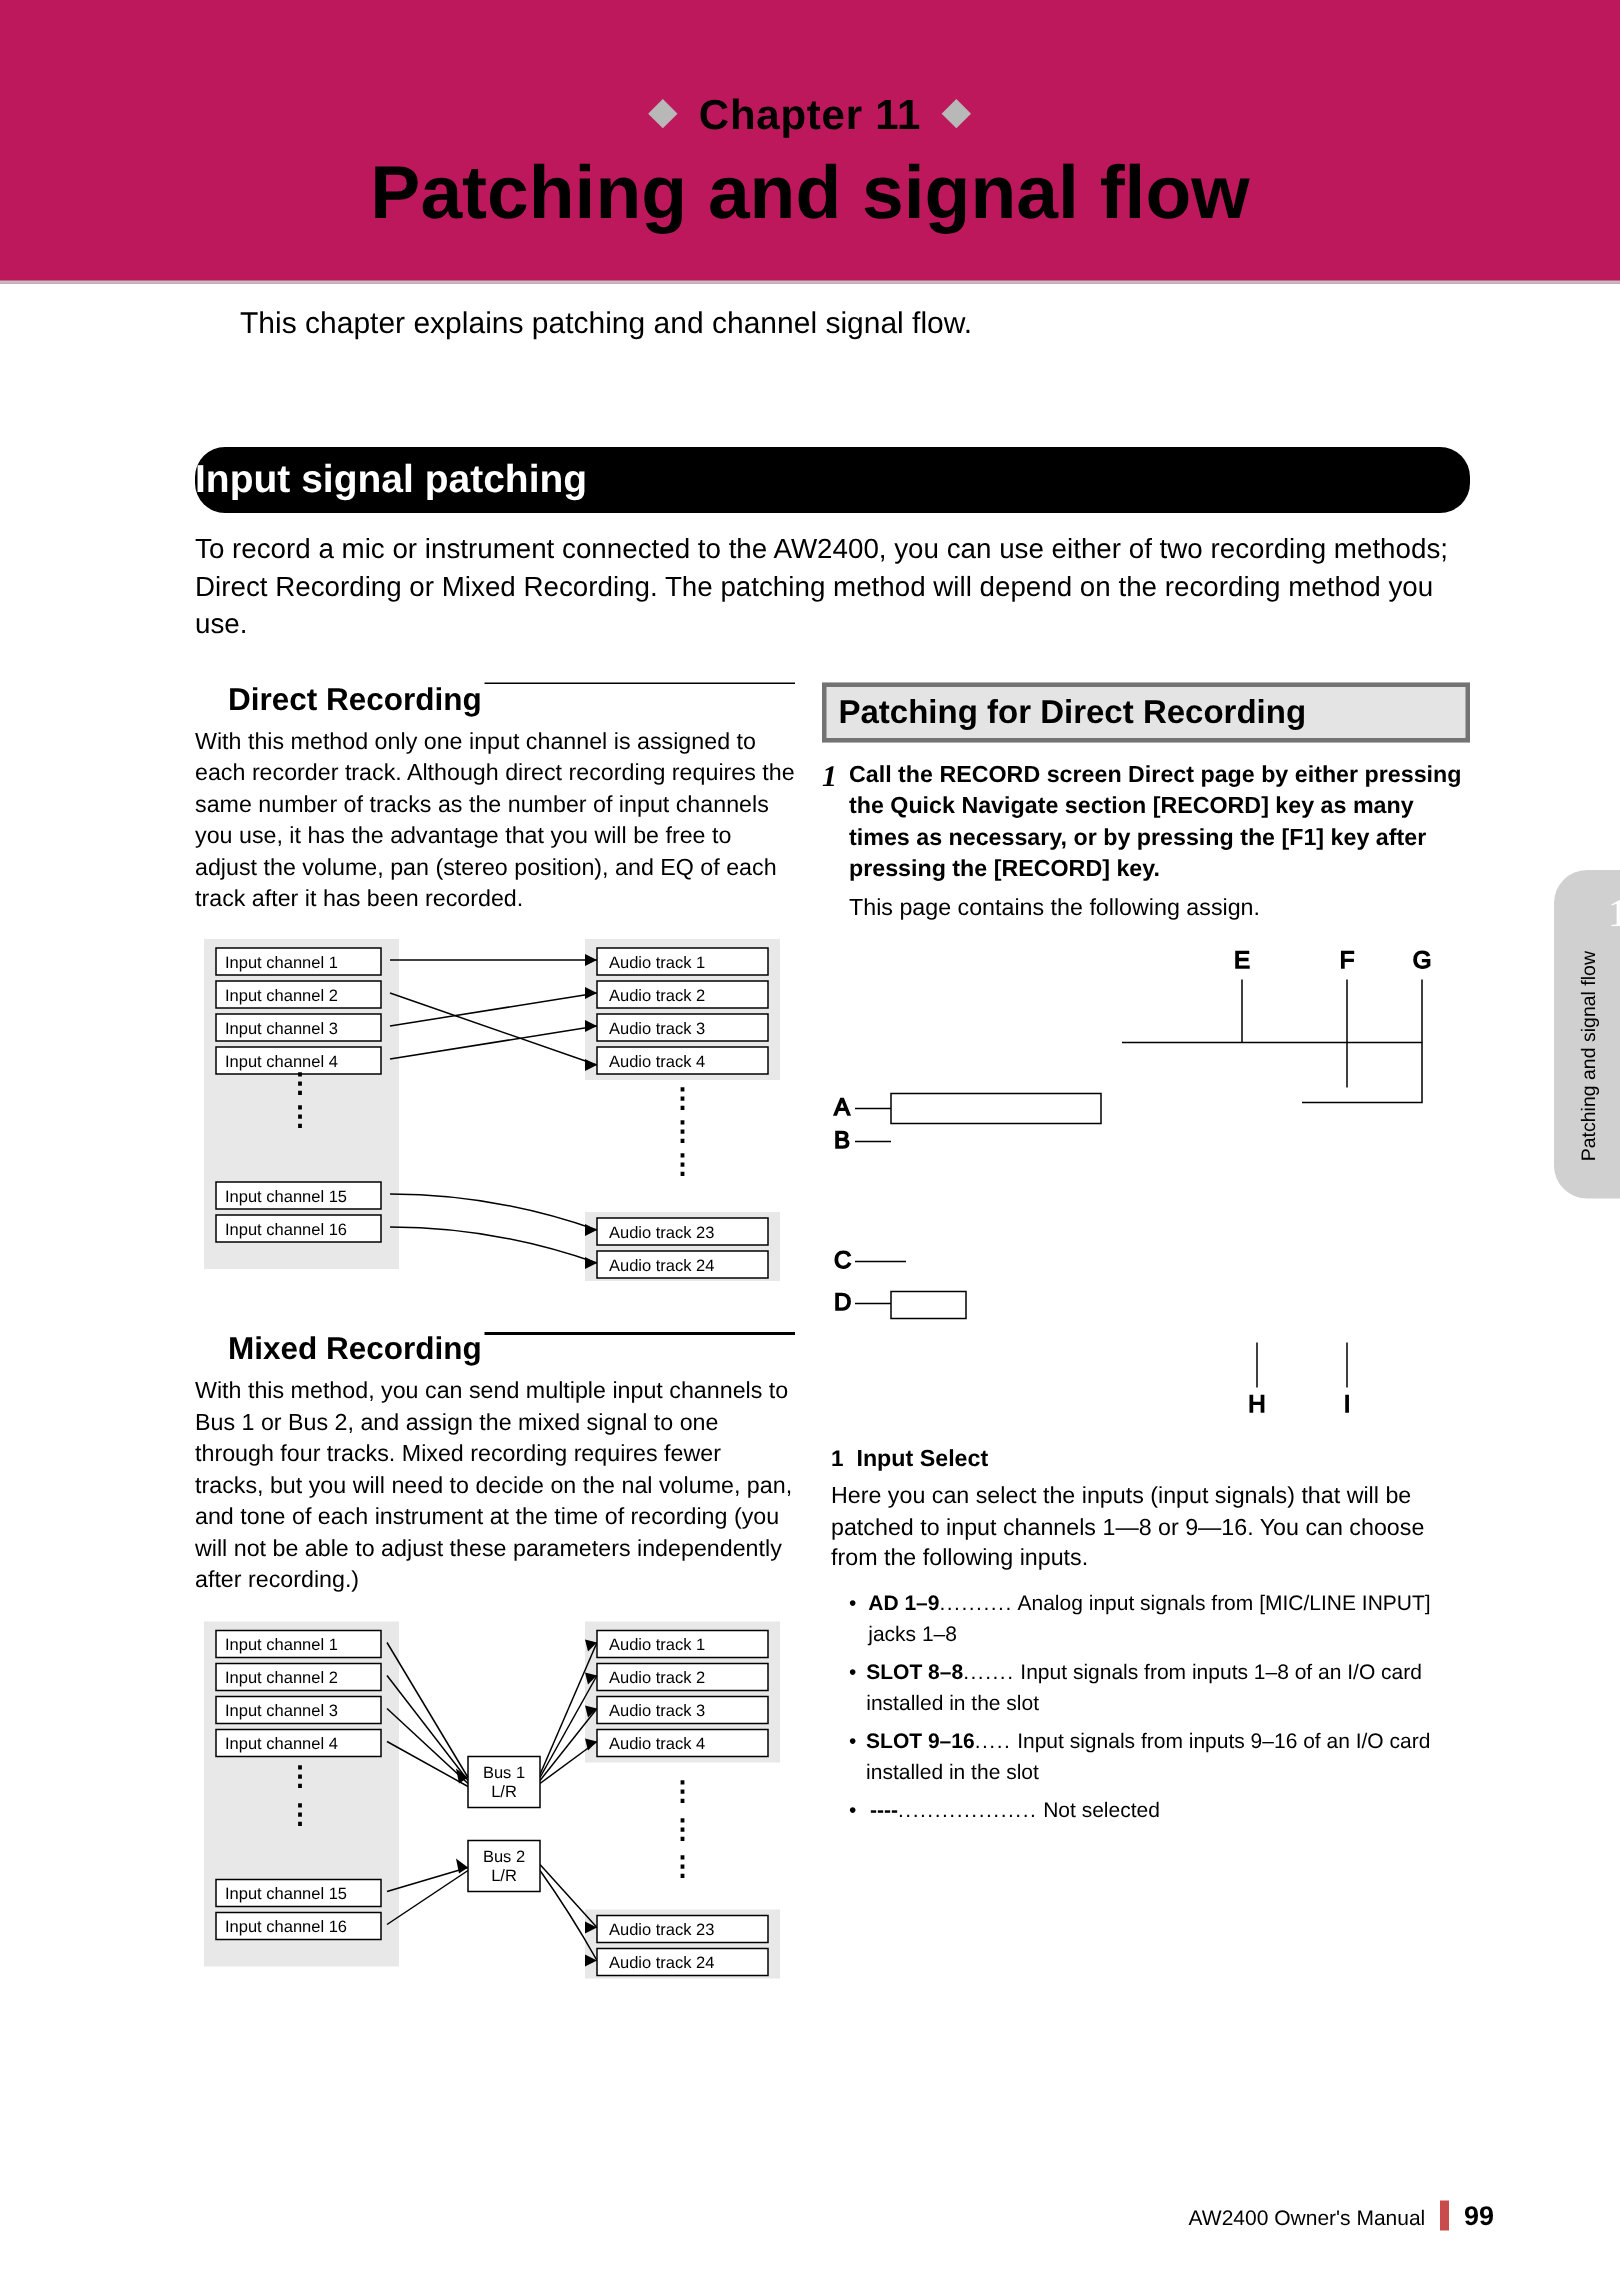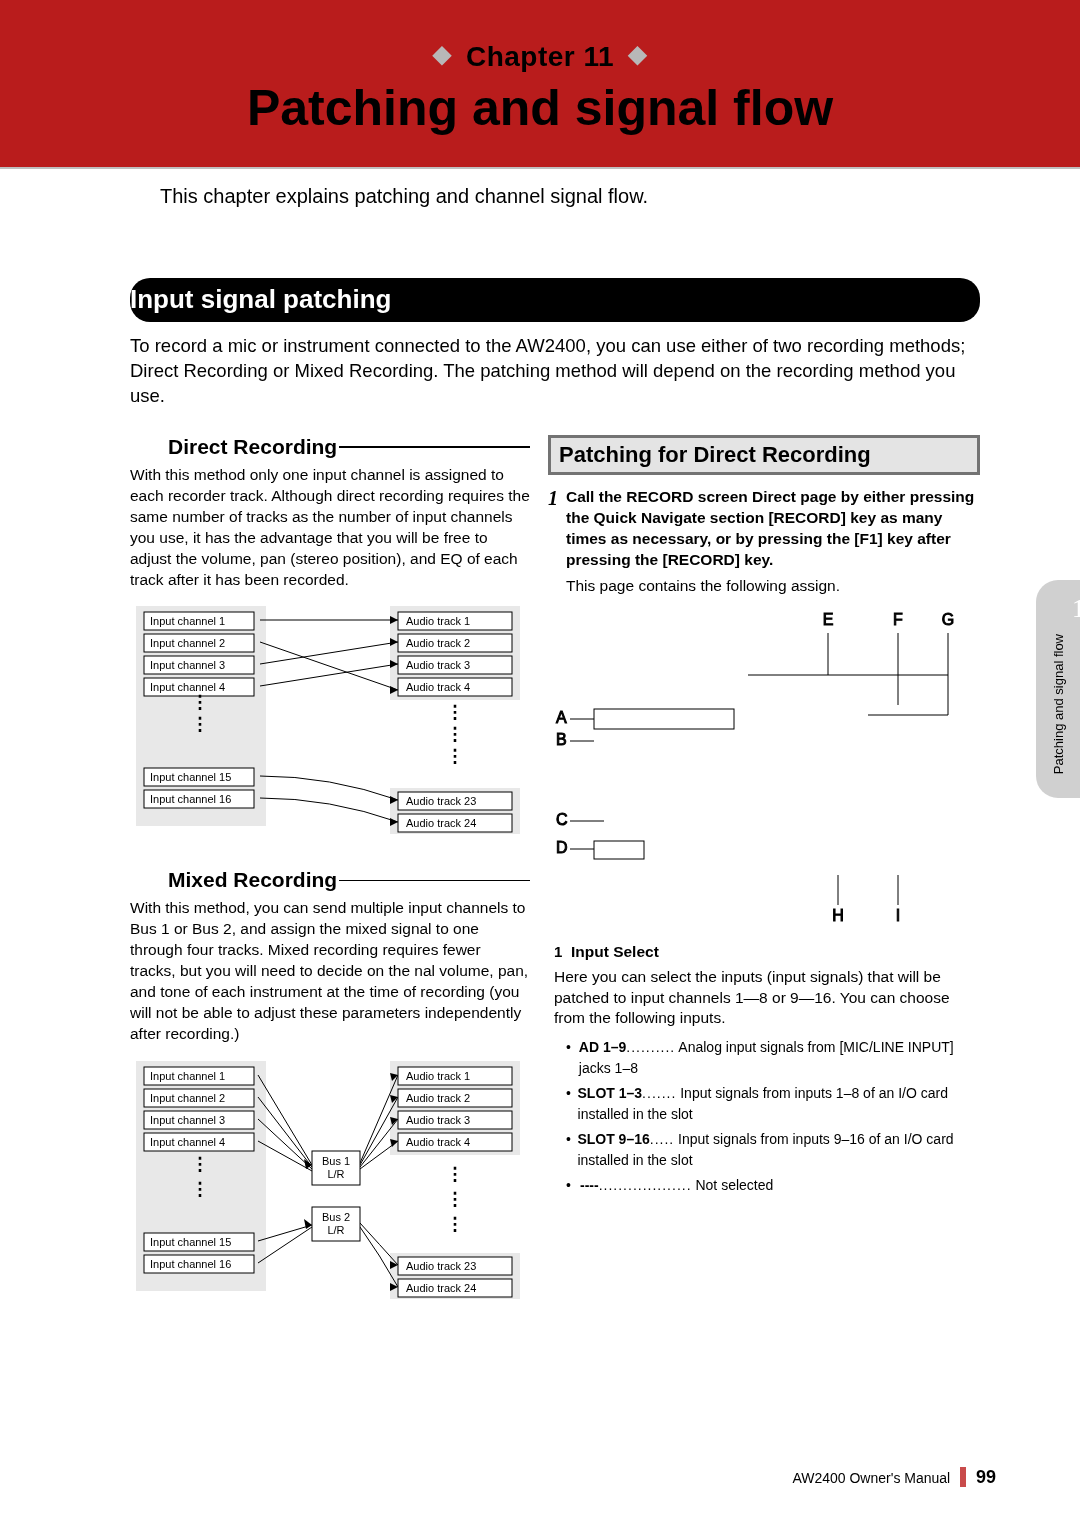--- a/index.html
+++ b/index.html
@@ -6,22 +6,22 @@
   body {
     width: 1080px;
     height: 1528px;
     background: #fff;
     font-family: Arial, Helvetica, sans-serif;
     color: #000;
     position: relative;
     overflow: hidden;
   }
   .header-band {
-    background: #b91c1c;
-    padding: 40px 0 30px 0;
+    background: #be185d;
+    padding: 60px 0 30px 0;
     text-align: center;
     border-bottom: 2px solid #bfbfbf;
   }
   .chapter-line {
     font-weight: bold;
     font-size: 28px;
     letter-spacing: 0.5px;
     font-family: "Arial Narrow", Arial, sans-serif;
     font-stretch: condensed;
   }
@@ -68,23 +68,22 @@
   }
   .col-left { flex: 0 0 400px; }
   .col-right { flex: 1; }
 
   .sub-heading {
     font-weight: bold;
     font-size: 21px;
     font-family: "Arial Narrow", Arial, sans-serif;
     font-stretch: condensed;
     display: flex;
-    align-items: center;
     gap: 2px;
-    margin-left: 38px;
+    margin-left: 22px;
   }
   .sub-heading .rule {
     flex: 1;
     height: 1.5px;
     background: #000;
   }
   .body-p {
     font-size: 15.5px;
     line-height: 1.35;
     margin-top: 6px;
@@ -404,21 +403,21 @@
       </div>
       <p class="body-p" style="margin-left:6px;">Here you can select the inputs (input signals) that will be patched to input channels 1―8 or 9―16. You can choose from the following inputs.</p>
 
       <div class="bullets">
         <div class="item">
           <span class="dot">•</span>
           <span><span class="label">AD 1–9</span><span class="dots">..........</span> <span class="desc">Analog input signals from [MIC/LINE INPUT] jacks 1–8</span></span>
         </div>
         <div class="item">
           <span class="dot">•</span>
-          <span><span class="label">SLOT 1–3</span><span class="dots">.......</span> <span class="desc">Input signals from inputs 1–8 of an I/O card installed in the slot</span></span>
+          <span><span class="label">SLOT 8–8</span><span class="dots">.......</span> <span class="desc">Input signals from inputs 1–8 of an I/O card installed in the slot</span></span>
         </div>
         <div class="item">
           <span class="dot">•</span>
           <span><span class="label">SLOT 9–16</span><span class="dots">.....</span> <span class="desc">Input signals from inputs 9–16 of an I/O card installed in the slot</span></span>
         </div>
         <div class="item">
           <span class="dot">•</span>
           <span><span class="label">----</span><span class="dots">...................</span> <span class="desc">Not selected</span></span>
         </div>
       </div>

